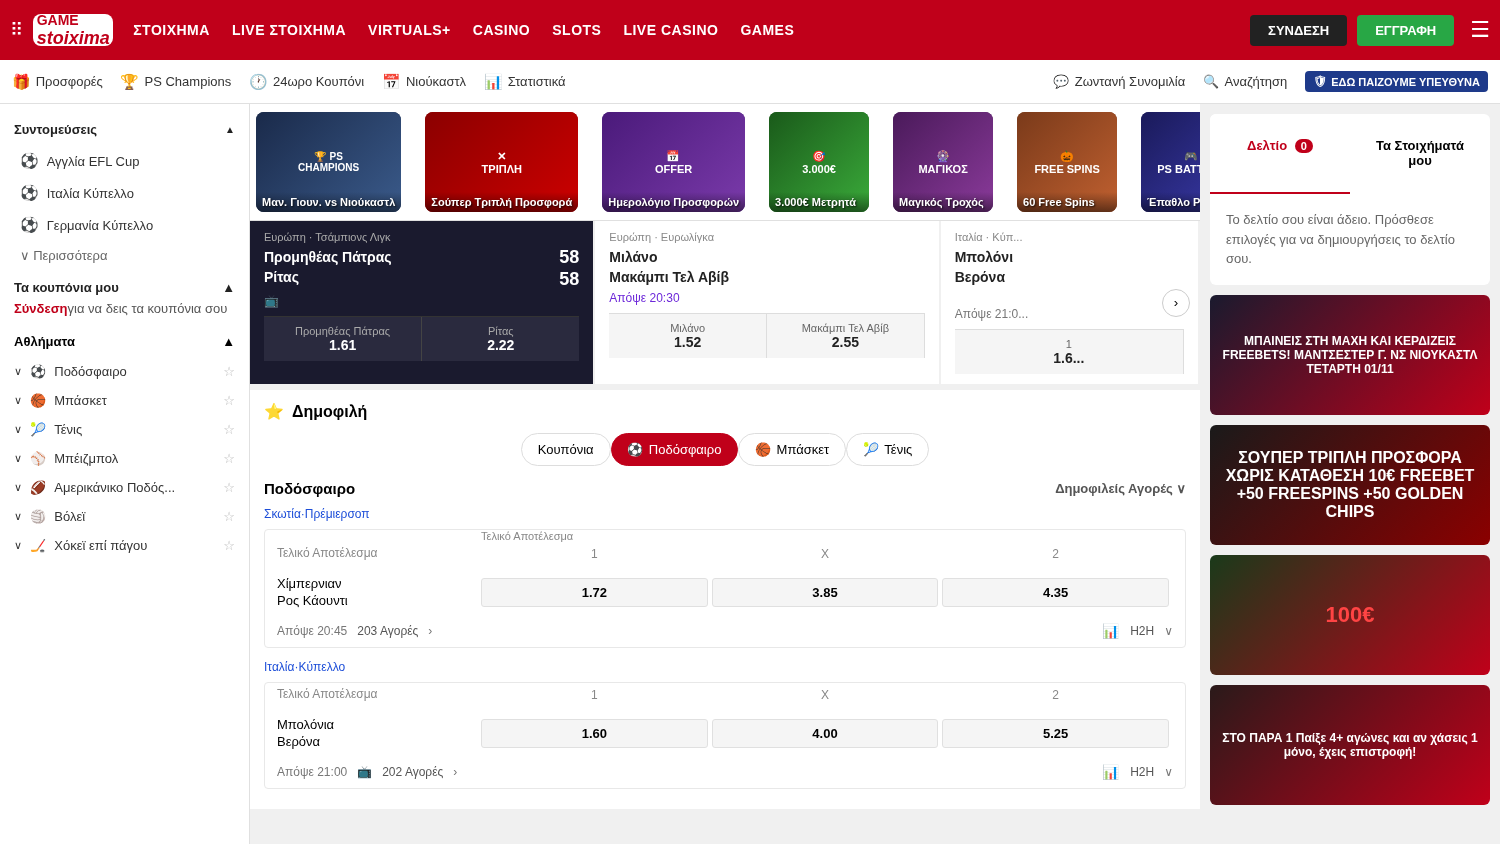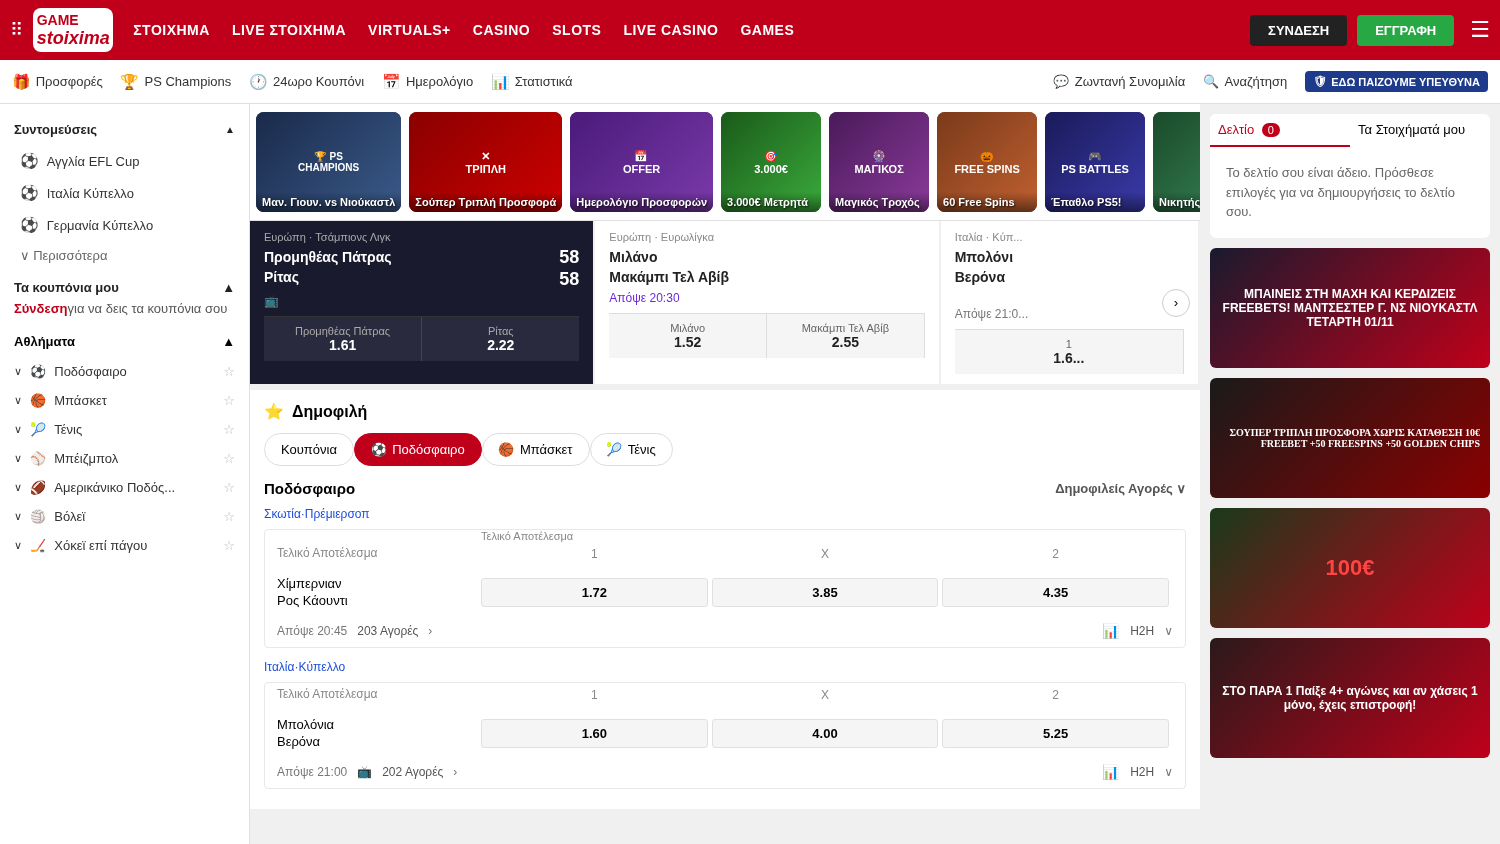--- a/index.html
+++ b/index.html
@@ -16,21 +16,21 @@
     }
     .top-nav .logo-area {
       display: flex;
       align-items: center;
       gap: 10px;
     }
     .top-nav .logo {
       background: #fff;
       border-radius: 8px;
       width: 80px;
-      height: 44px;
+      height: 32px;
       display: flex;
       align-items: center;
       justify-content: center;
       font-weight: bold;
       font-size: 11px;
       color: #c0001a;
     }
     .top-nav .grid-icon {
       color: #fff;
       font-size: 18px;
@@ -203,21 +203,21 @@
       overflow-y: auto;
       background: #f0f0f0;
       padding: 0;
     }
 
     
     .promo-carousel {
       background: #fff;
       padding: 8px 6px;
       display: flex;
-      gap: 8px;
+      gap: 24px;
       align-items: center;
       overflow-x: auto;
       border-bottom: 1px solid #e0e0e0;
     }
     .promo-card {
       min-width: 100px;
       height: 100px;
       border-radius: 8px;
       overflow: hidden;
       position: relative;
@@ -348,20 +348,21 @@
       display: flex;
       align-items: center;
       gap: 8px;
       font-weight: bold;
       font-size: 16px;
       margin-bottom: 12px;
     }
     .tab-bar {
       display: flex;
       margin-bottom: 14px;
+      justify-content: center;
     }
     .tab-btn {
       padding: 8px 16px;
       border-radius: 20px;
       border: 1px solid #ddd;
       background: #fff;
       font-size: 13px;
       cursor: pointer;
       display: flex;
       align-items: center;
@@ -467,25 +468,25 @@
     .betslip-card {
       background: #fff;
       border-radius: 6px;
       overflow: hidden;
     }
     .betslip-tabs {
       display: flex;
     }
     .betslip-tab {
       flex: 1;
-      padding: 8px;
-      text-align: left;
-      cursor: pointer;
-      font-size: 13px;
-      font-weight: normal;
+      padding: 24px;
+      text-align: center;
+      cursor: pointer;
+      font-size: 13px;
+      font-weight: bold;
       border-bottom: 2px solid transparent;
     }
     .betslip-tab.active {
       color: #c0001a;
       border-bottom-color: #c0001a;
       background: #fff;
     }
     .betslip-tab .badge {
       background: #c0001a;
       color: #fff;
@@ -568,21 +569,21 @@
   <div class="nav-item">
     <span class="icon">🏆</span>
     <span>PS Champions</span>
   </div>
   <div class="nav-item">
     <span class="icon">🕐</span>
     <span>24ωρο Κουπόνι</span>
   </div>
   <div class="nav-item">
     <span class="icon">📅</span>
-    <span>Ημερολόγιο</span>
+    <span>Νιούκαστλ</span>
   </div>
   <div class="nav-item">
     <span class="icon">📊</span>
     <span>Στατιστικά</span>
   </div>
   <div class="spacer"></div>
   <div class="live-chat-btn">
     <span>💬</span>
     <span>Ζωντανή Συνομιλία</span>
   </div>
@@ -921,21 +922,21 @@
       <div class="betslip-empty">Το δελτίο σου είναι άδειο. Πρόσθεσε επιλογές για να δημιουργήσεις το δελτίο σου.</div>
     </div>
 
     <div class="promo-banner">
       <div class="promo-banner-img promo-banner-1">
         <span style="font-size:12px;text-align:center;">ΜΠΑΙΝΕΙΣ ΣΤΗ ΜΑΧΗ ΚΑΙ ΚΕΡΔΙΖΕΙΣ FREEBETS! ΜΑΝΤΣΕΣΤΕΡ Γ. ΝΣ ΝΙΟΥΚΑΣΤΛ ΤΕΤΑΡΤΗ 01/11</span>
       </div>
     </div>
     <div class="promo-banner">
       <div class="promo-banner-img promo-banner-2">
-        <span style="font-size:10px;text-align:right;font-family:Liberation Serif, serif;">ΣΟΥΠΕΡ ΤΡΙΠΛΗ ΠΡΟΣΦΟΡΑ ΧΩΡΙΣ ΚΑΤΑΘΕΣΗ 10€ FREEBET +50 FREESPINS +50 GOLDEN CHIPS</span>
+        <span style="font-size:16px;text-align:center;">ΣΟΥΠΕΡ ΤΡΙΠΛΗ ΠΡΟΣΦΟΡΑ ΧΩΡΙΣ ΚΑΤΑΘΕΣΗ 10€ FREEBET +50 FREESPINS +50 GOLDEN CHIPS</span>
       </div>
     </div>
     <div class="promo-banner">
       <div class="promo-banner-img promo-banner-3">
         <span style="font-size:22px;font-weight:900;color:#ff4444;">100€</span>
 
       </div>
     </div>
     <div class="promo-banner">
       <div class="promo-banner-img promo-banner-4">

